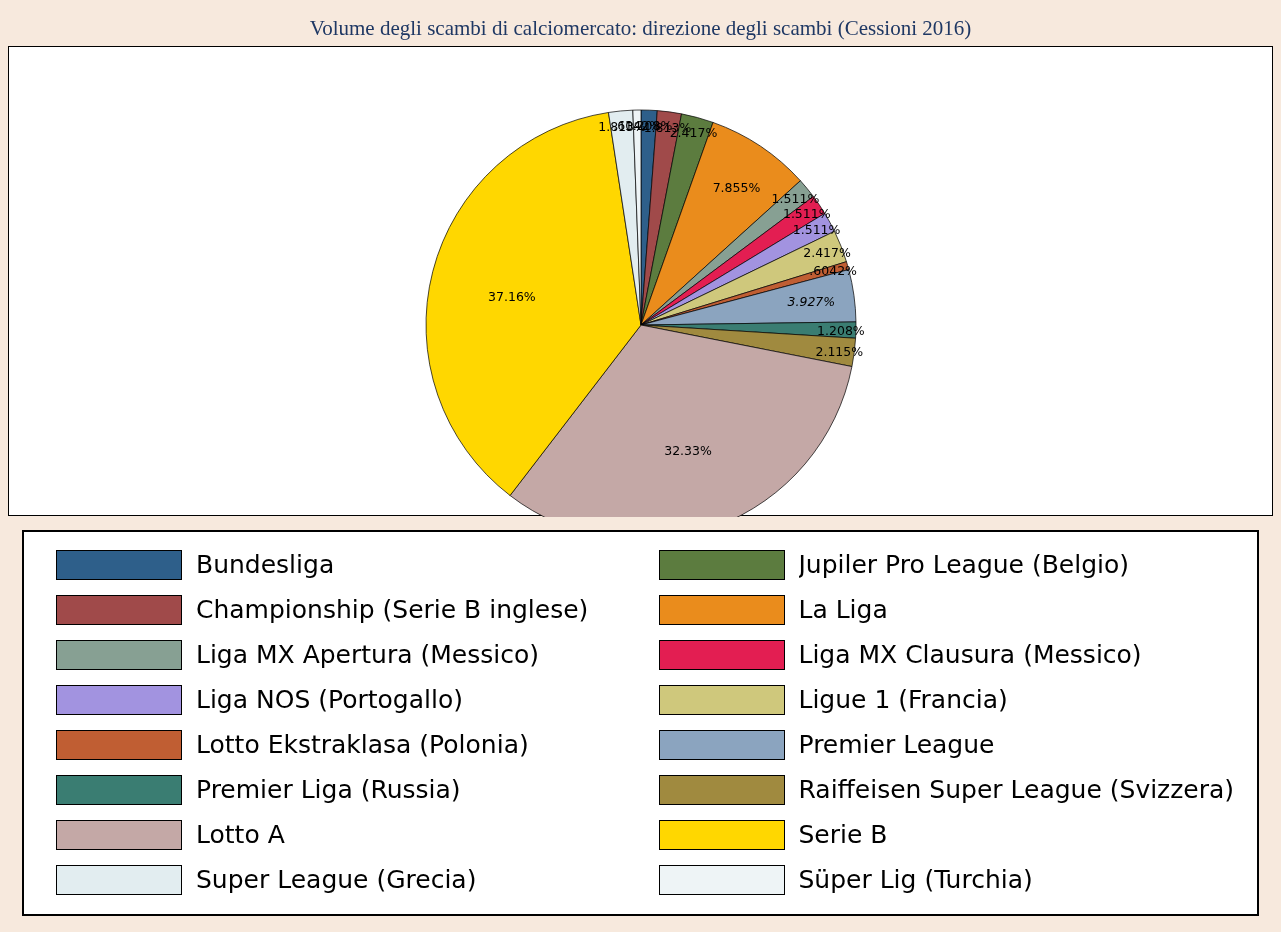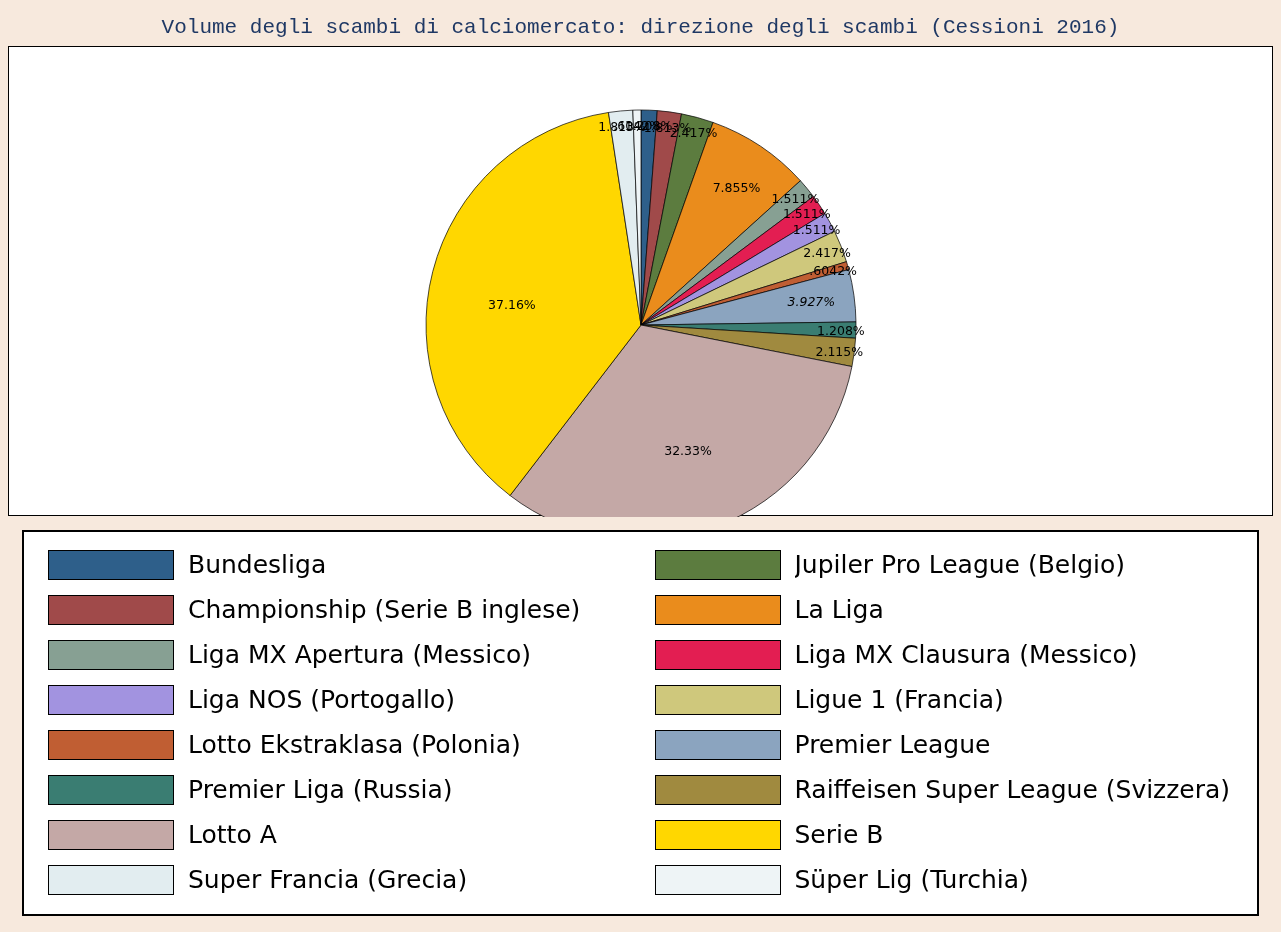--- a/index.html
+++ b/index.html
@@ -21,21 +21,21 @@
     box-sizing: border-box;
   }
   .chart-title {
     position: absolute;
     top: 16px;
     left: 0;
     width: 1281px;
     text-align: center;
     font-size: 21px;
     color: #1f3864;
-    font-family: Liberation Mono, monospace;
+    font-family: Liberation Serif, serif;
   }
   .plot-panel {
     position: absolute;
     left: 8px;
     top: 46px;
     width: 1265px;
     height: 470px;
     background: #ffffff;
     border: 1px solid #000000;
     box-sizing: border-box;
@@ -55,21 +55,21 @@
   }
   .legend-panel {
     position: absolute;
     left: 22px;
     top: 530px;
     width: 1237px;
     height: 386px;
     background: #ffffff;
     border: 2px solid #000000;
     box-sizing: border-box;
-    padding: 10px 6px 6px 14px;
+    padding: 10px 6px 6px 22px;
   }
   .legend-grid {
     display: grid;
     grid-template-columns: 1fr 1fr;
     grid-auto-rows: 45px;
     align-items: center;
     column-gap: 0px;
   }
   .legend-item {
     display: flex;
@@ -136,21 +136,21 @@
           <div class="pct-label" style="left: 727.469px; top: 140px;">7.855%</div>
           <div class="pct-label" style="left: 786.447px; top: 151.011px;">1.511%</div>
           <div class="pct-label" style="left: 797.789px; top: 166.223px;">1.511%</div>
           <div class="pct-label" style="left: 807.638px; top: 182.442px;">1.511%</div>
           <div class="pct-label" style="left: 818.064px; top: 204.787px;">2.417%</div>
           <div class="pct-label" style="left: 824.165px; top: 222.749px;">.6042%</div>
           <div class="pct-label" style="left: 802.374px; top: 254.404px; font-style: italic;">3.927%</div>
           <div class="pct-label" style="left: 831.894px; top: 282.737px;">1.208%</div>
           <div class="pct-label" style="left: 830.312px; top: 303.54px;">2.115%</div>
           <div class="pct-label" style="left: 679.038px; top: 402.725px;">32.33%</div>
-          <div class="pct-label" style="left: 502.896px; top: 257px;">37.16%</div>
+          <div class="pct-label" style="left: 502.896px; top: 249px;">37.16%</div>
           <div class="pct-label" style="left: 613.05px; top: 78.95px;">1.813%</div>
           <div class="pct-label" style="left: 628.205px; top: 78.086px;">.6042%</div>
         </div>
     </div>
   </div>
 
   <div class="legend-panel">
     <div class="legend-grid" id="legend-grid">
         <div class="legend-item">
           <span class="swatch" style="background: rgb(46, 95, 138);"></span>
@@ -203,21 +203,21 @@
         <div class="legend-item">
           <span class="swatch" style="background: rgb(196, 168, 166);"></span>
           <span class="legend-label">Lotto A</span>
         </div>
         <div class="legend-item">
           <span class="swatch" style="background: rgb(255, 215, 0);"></span>
           <span class="legend-label">Serie B</span>
         </div>
         <div class="legend-item">
           <span class="swatch" style="background: rgb(226, 237, 240);"></span>
-          <span class="legend-label">Super Francia (Grecia)</span>
+          <span class="legend-label">Super League (Grecia)</span>
         </div>
         <div class="legend-item">
           <span class="swatch" style="background: rgb(238, 244, 246);"></span>
           <span class="legend-label">Süper Lig (Turchia)</span>
         </div>
       </div>
   </div>
 
 </div>
 

